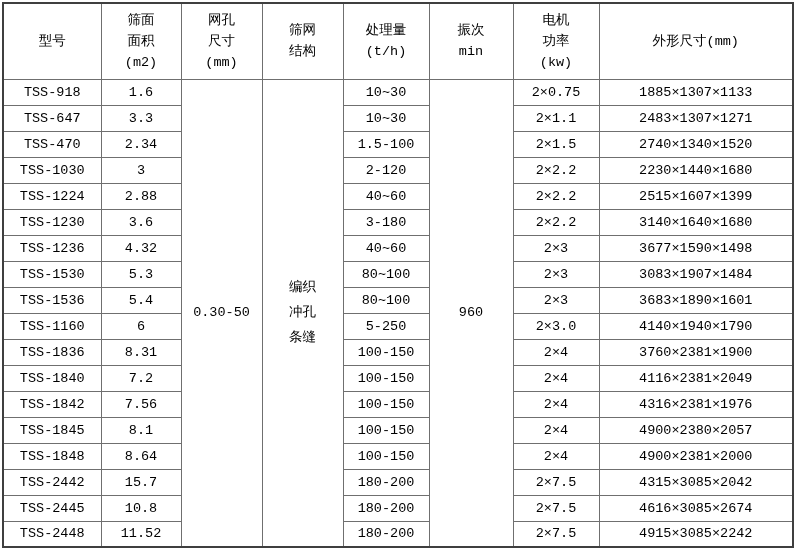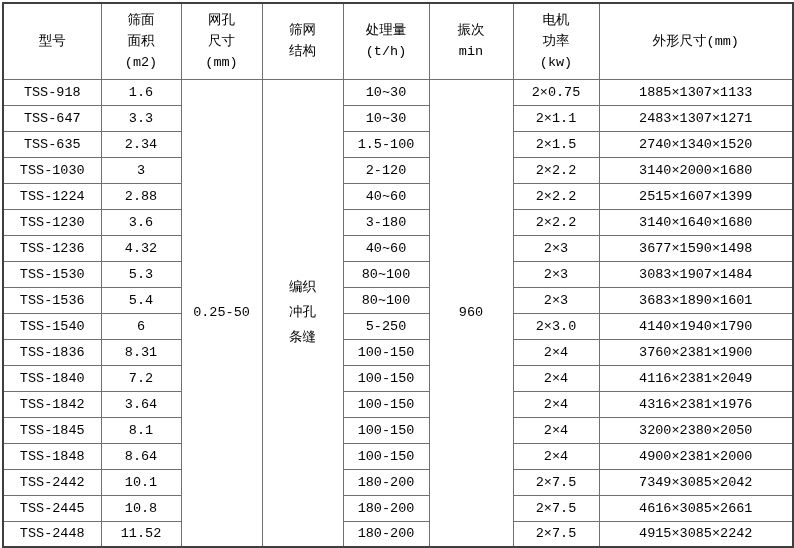--- a/index.html
+++ b/index.html
@@ -85,51 +85,51 @@
       </th>
       <th>
         <div class="hline">外形尺寸(mm)</div>
       </th>
     </tr>
   </thead>
   <tbody id="spec-body">
     <tr>
       <td>TSS-918</td>
       <td>1.6</td>
-      <td rowspan="18">0.25-50</td>
+      <td rowspan="18">0.30-50</td>
       <td rowspan="18">
         <div class="struct-line">编织</div>
         <div class="struct-line">冲孔</div>
         <div class="struct-line">条缝</div>
       </td>
       <td>10~30</td>
       <td rowspan="18">960</td>
       <td>2×0.75</td>
       <td>1885×1307×1133</td>
     </tr>
   <tr>
     <td>TSS-647</td>
     <td>3.3</td>
     <td>10~30</td>
     <td>2×1.1</td>
     <td>2483×1307×1271</td>
   </tr>
       <tr>
-    <td>TSS-635</td>
+    <td>TSS-470</td>
     <td>2.34</td>
     <td>1.5-100</td>
     <td>2×1.5</td>
     <td>2740×1340×1520</td>
   </tr>
       <tr>
     <td>TSS-1030</td>
     <td>3</td>
     <td>2-120</td>
     <td>2×2.2</td>
-    <td>3140×2000×1680</td>
+    <td>2230×1440×1680</td>
   </tr>
       <tr>
     <td>TSS-1224</td>
     <td>2.88</td>
     <td>40~60</td>
     <td>2×2.2</td>
     <td>2515×1607×1399</td>
   </tr>
       <tr>
     <td>TSS-1230</td>
@@ -153,21 +153,21 @@
     <td>3083×1907×1484</td>
   </tr>
       <tr>
     <td>TSS-1536</td>
     <td>5.4</td>
     <td>80~100</td>
     <td>2×3</td>
     <td>3683×1890×1601</td>
   </tr>
       <tr>
-    <td>TSS-1540</td>
+    <td>TSS-1160</td>
     <td>6</td>
     <td>5-250</td>
     <td>2×3.0</td>
     <td>4140×1940×1790</td>
   </tr>
       <tr>
     <td>TSS-1836</td>
     <td>8.31</td>
     <td>100-150</td>
     <td>2×4</td>
@@ -175,52 +175,52 @@
   </tr>
       <tr>
     <td>TSS-1840</td>
     <td>7.2</td>
     <td>100-150</td>
     <td>2×4</td>
     <td>4116×2381×2049</td>
   </tr>
       <tr>
     <td>TSS-1842</td>
-    <td>3.64</td>
+    <td>7.56</td>
     <td>100-150</td>
     <td>2×4</td>
     <td>4316×2381×1976</td>
   </tr>
       <tr>
     <td>TSS-1845</td>
     <td>8.1</td>
     <td>100-150</td>
     <td>2×4</td>
-    <td>3200×2380×2050</td>
+    <td>4900×2380×2057</td>
   </tr>
       <tr>
     <td>TSS-1848</td>
     <td>8.64</td>
     <td>100-150</td>
     <td>2×4</td>
     <td>4900×2381×2000</td>
   </tr>
       <tr>
     <td>TSS-2442</td>
-    <td>10.1</td>
+    <td>15.7</td>
     <td>180-200</td>
     <td>2×7.5</td>
-    <td>7349×3085×2042</td>
+    <td>4315×3085×2042</td>
   </tr>
       <tr>
     <td>TSS-2445</td>
     <td>10.8</td>
     <td>180-200</td>
     <td>2×7.5</td>
-    <td>4616×3085×2661</td>
+    <td>4616×3085×2674</td>
   </tr>
       <tr>
     <td>TSS-2448</td>
     <td>11.52</td>
     <td>180-200</td>
     <td>2×7.5</td>
     <td>4915×3085×2242</td>
   </tr>
     </tbody>
 </table>

